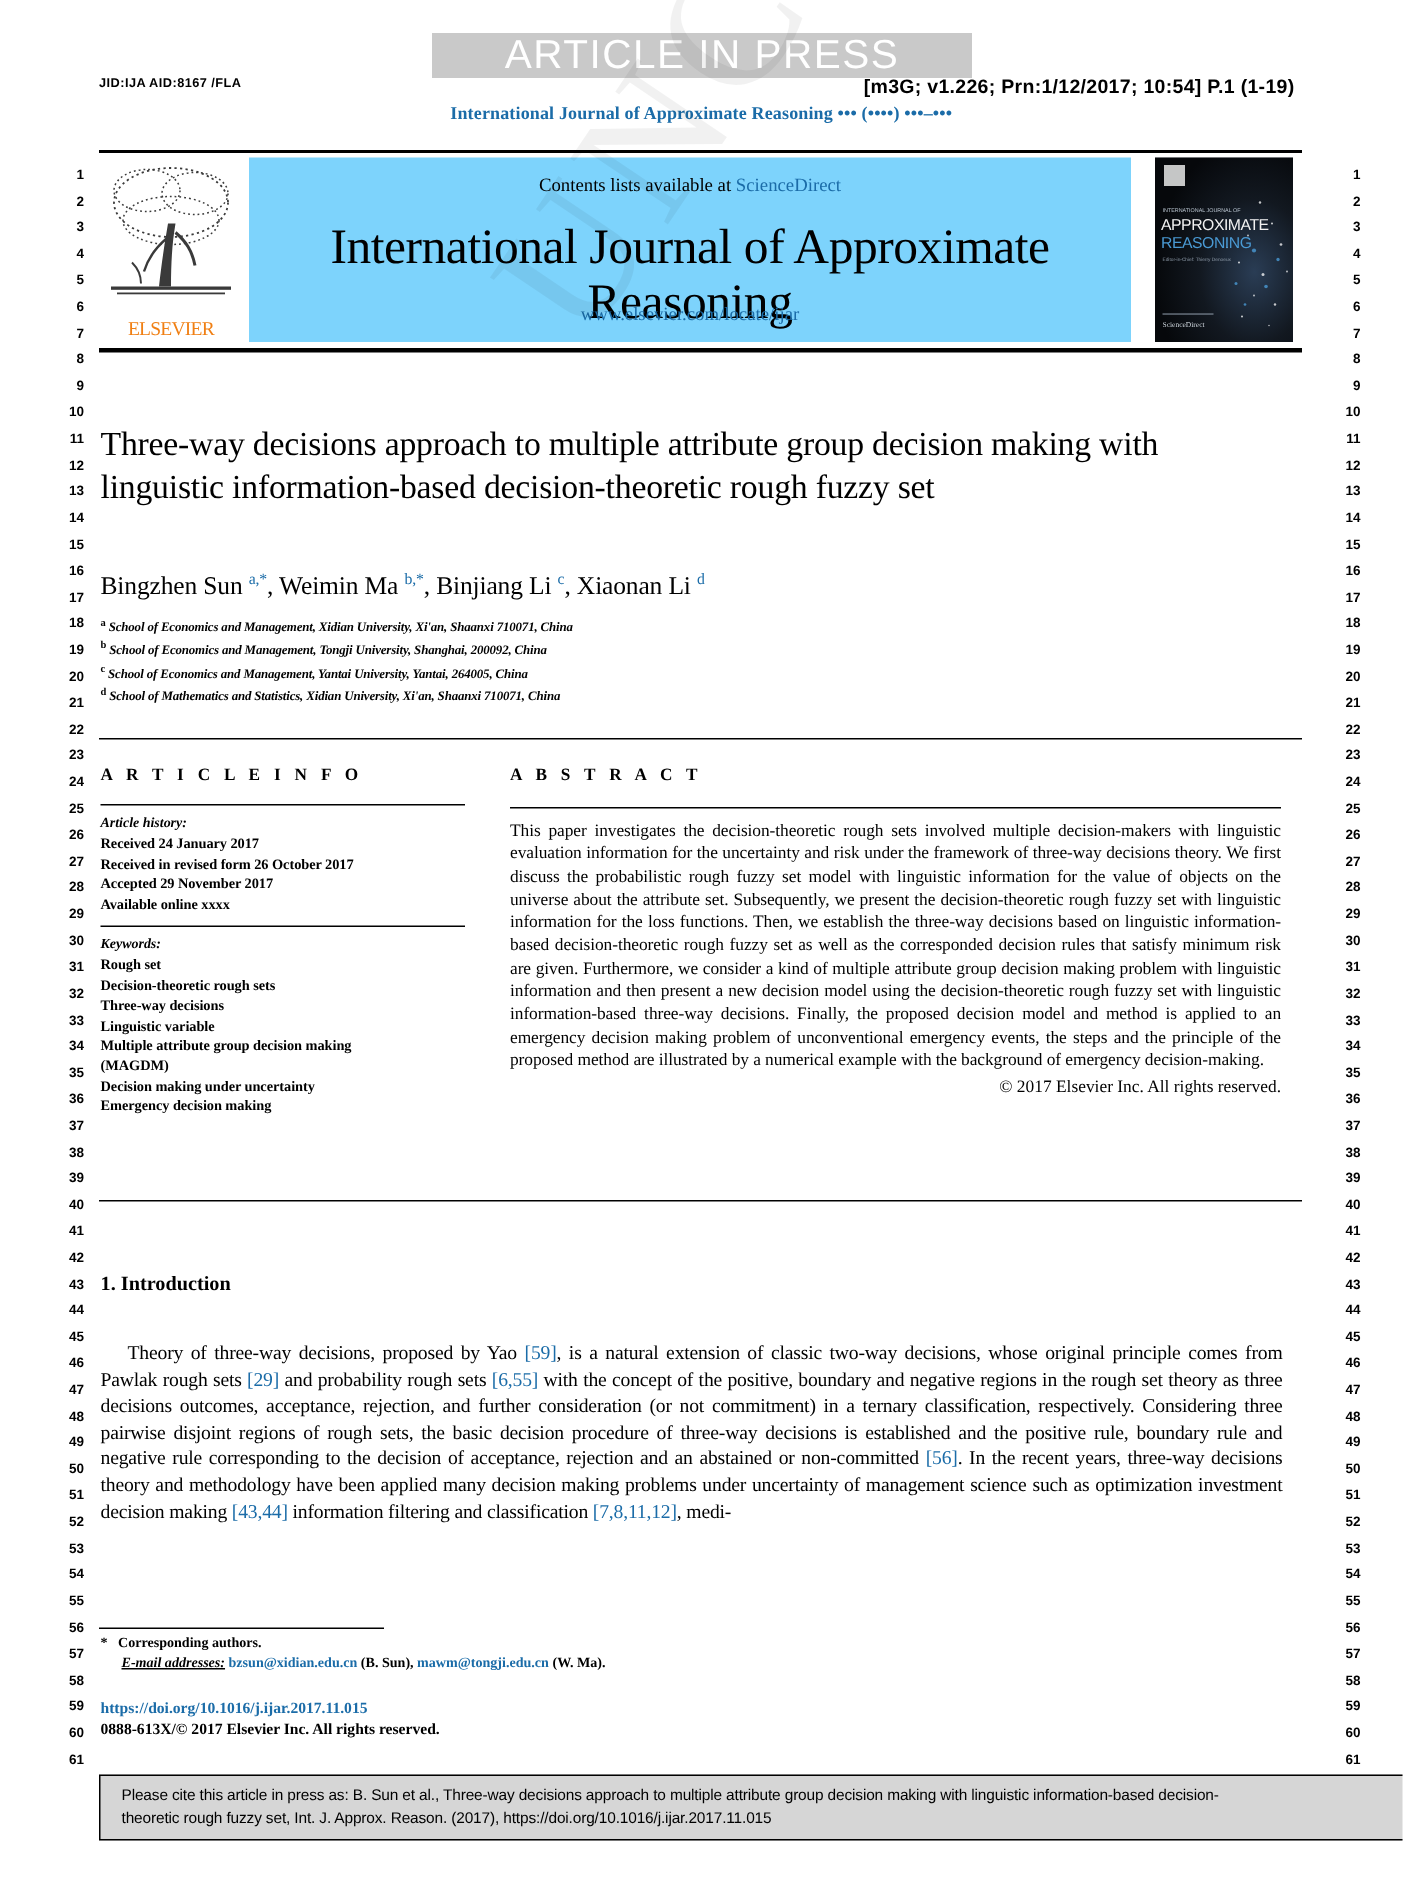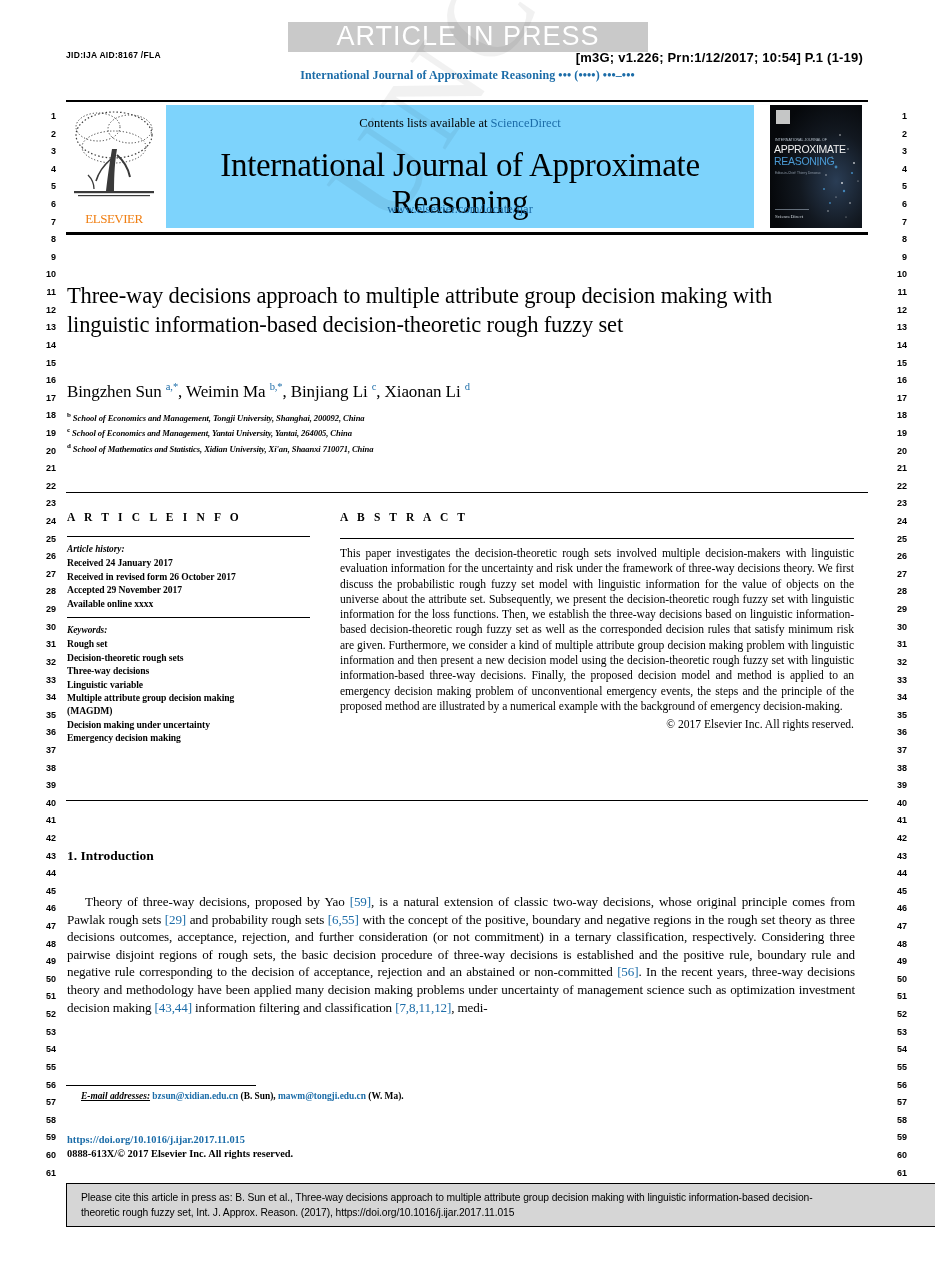--- a/index.html
+++ b/index.html
@@ -553,20 +553,21 @@
     <div>61</div>
   </div>
 
 <div class="watermark">
   <span>UNCORRECTED PROOF</span>
 </div>
 
 <div class="title">Three-way decisions approach to multiple attribute group decision making with linguistic information-based decision-theoretic rough fuzzy set</div>
 <div class="authors">Bingzhen Sun <sup>a,*</sup>, Weimin Ma <sup>b,*</sup>, Binjiang Li <sup>c</sup>, Xiaonan Li <sup>d</sup></div>
 <div class="affils">
+    <div><sup>a</sup> School of Economics and Management, Xidian University, Xi'an, Shaanxi 710071, China</div>
     <div><sup>b</sup> School of Economics and Management, Tongji University, Shanghai, 200092, China</div>
     <div><sup>c</sup> School of Economics and Management, Yantai University, Yantai, 264005, China</div>
     <div><sup>d</sup> School of Mathematics and Statistics, Xidian University, Xi'an, Shaanxi 710071, China</div>
   </div>
 
 <div class="rule-info-top"></div>
 <div class="rule-info-bottom"></div>
 
 <div class="sec-head info-head">A R T I C L E    I N F O</div>
 <div class="sec-head abs-head">A B S T R A C T</div>
@@ -600,20 +601,23 @@
   <div class="abs-copy">© 2017 Elsevier Inc. All rights reserved.</div>
 </div>
 
 <div class="intro-head">1. Introduction</div>
 <div class="intro-body">
   <p>Theory of three-way decisions, proposed by Yao <span class="cite">[59]</span>, is a natural extension of classic two-way decisions, whose original principle comes from Pawlak rough sets <span class="cite">[29]</span> and probability rough sets <span class="cite">[6,55]</span> with the concept of the positive, boundary and negative regions in the rough set theory as three decisions outcomes, acceptance, rejection, and further consideration (or not commitment) in a ternary classification, respectively. Considering three pairwise disjoint regions of rough sets, the basic decision procedure of three-way decisions is established and the positive rule, boundary rule and negative rule corresponding to the decision of acceptance, rejection and an abstained or non-committed <span class="cite">[56]</span>. In the recent years, three-way decisions theory and methodology have been applied many decision making problems under uncertainty of management science such as optimization investment decision making <span class="cite">[43,44]</span> information filtering and classification <span class="cite">[7,8,11,12]</span>, medi-</p>
 </div>
 
 <div class="fn-rule"></div>
 <div class="footnote">
+  <div>
+    <span class="star">*</span><span>Corresponding authors.</span>
+  </div>
   <div style="padding-left:14px">
     <em>E-mail addresses:</em>
     <a href="#">bzsun@xidian.edu.cn</a>
     <span>(B. Sun),</span>
     <a href="#">mawm@tongji.edu.cn</a>
     <span>(W. Ma).</span>
   </div>
 </div>
 
 <div class="doi-block">

